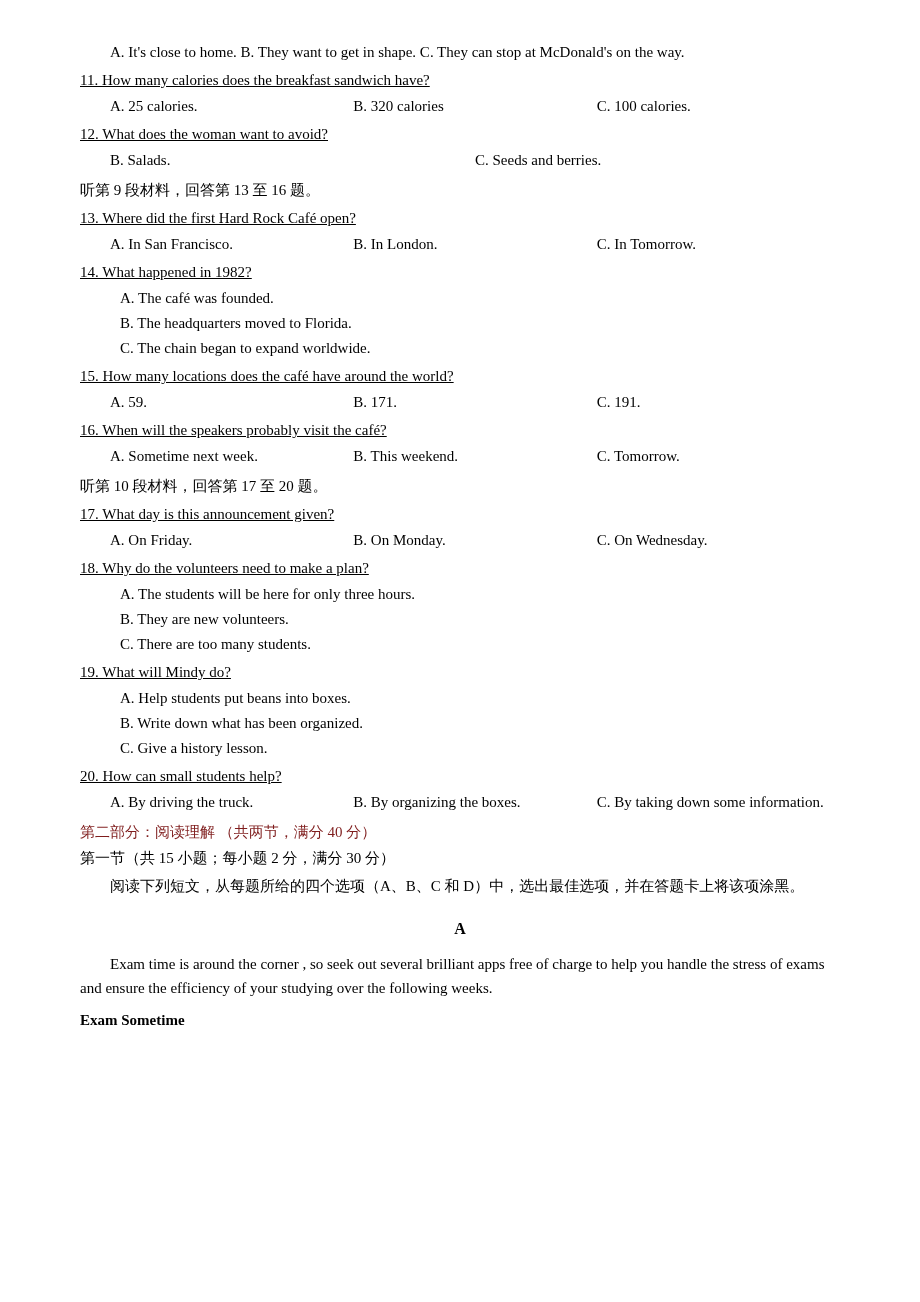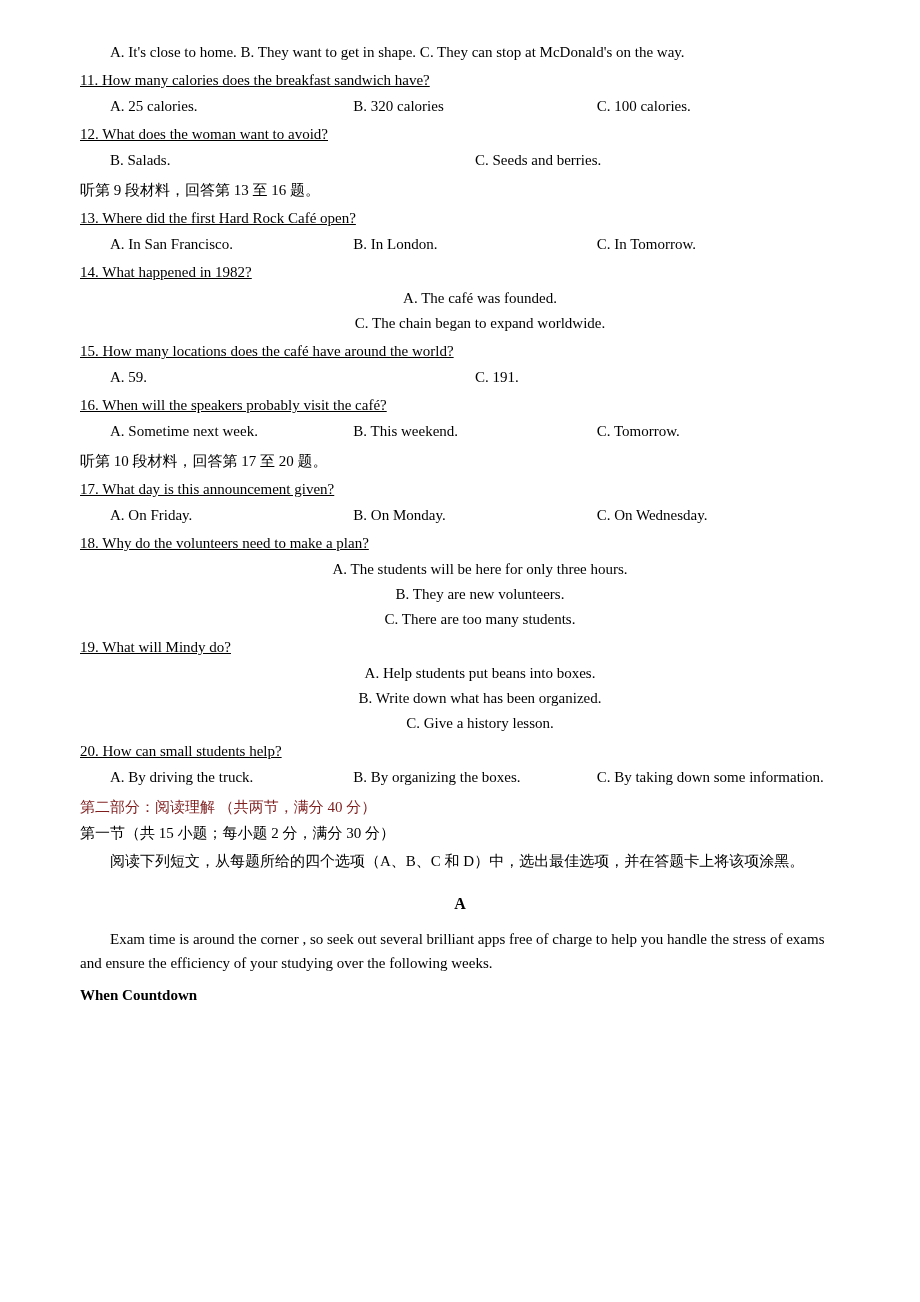--- a/index.html
+++ b/index.html
@@ -29,21 +29,20 @@
       gap: 0;
       margin-bottom: 2px;
       padding-left: 30px;
     }
     .option {
       flex: 1;
     }
     .options-stack {
       padding-left: 40px;
       margin-bottom: 2px;
-      text-align: center;
     }
     .options-stack .option {
       display: block;
       flex: none;
       margin-bottom: 1px;
     }
     .section-instruction {
       font-weight: normal;
       color: #7f1d1d;
       margin: 6px 0 2px 0;
@@ -113,28 +112,30 @@
     <span class="option">A. In San Francisco.</span>
     <span class="option">B. In London.</span>
     <span class="option">C. In Tomorrow.</span>
   </div>
 </div>
 
 <div class="question-block">
   <div class="question-text">14. What happened in 1982?</div>
   <div class="options-stack">
     <span class="option">A. The café was founded.</span>
+    <span class="option">B. The headquarters moved to Florida.</span>
     <span class="option">C. The chain began to expand worldwide.</span>
   </div>
 </div>
 
 <div class="question-block">
   <div class="question-text">15. How many locations does the café have around the world?</div>
   <div class="options-row">
     <span class="option">A. 59.</span>
+    <span class="option">B. 171.</span>
     <span class="option">C. 191.</span>
   </div>
 </div>
 
 <div class="question-block">
   <div class="question-text">16. When will the speakers probably visit the café?</div>
   <div class="options-row">
     <span class="option">A. Sometime next week.</span>
     <span class="option">B. This weekend.</span>
     <span class="option">C. Tomorrow.</span>
@@ -178,13 +179,13 @@
     <span class="option">C. By taking down some information.</span>
   </div>
 </div>
 
 <div class="section-instruction chinese-instruction">第二部分：阅读理解 （共两节，满分 40 分）</div>
 <div class="sub-instruction chinese-instruction">第一节（共 15 小题；每小题 2 分，满分 30 分）</div>
 <div class="reading-instruction chinese-instruction">阅读下列短文，从每题所给的四个选项（A、B、C 和 D）中，选出最佳选项，并在答题卡上将该项涂黑。</div>
 
 <div class="passage-title">A</div>
 <div class="passage-para">Exam time is around the corner , so seek out several brilliant apps free of charge to help you handle the stress of exams and ensure the efficiency of your studying over the following weeks.</div>
-<div class="app-title">When Countdown</div>
+<div class="app-title">Exam Sometime</div>
 
 </body></html>

